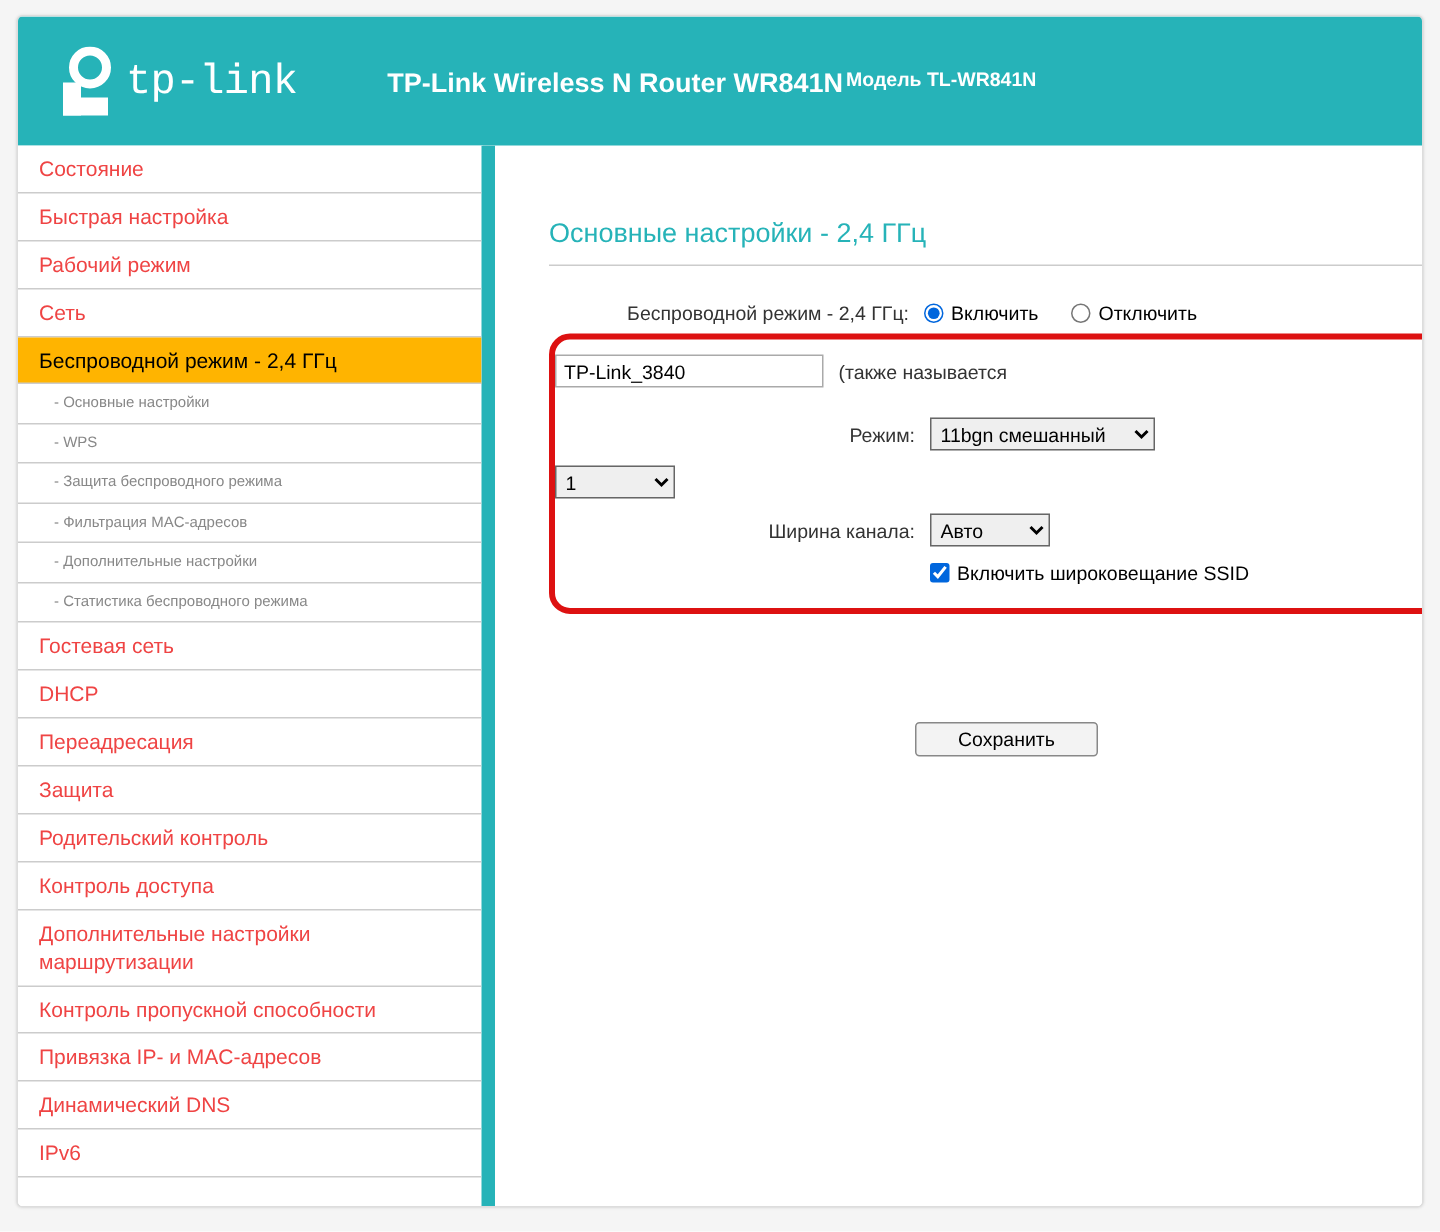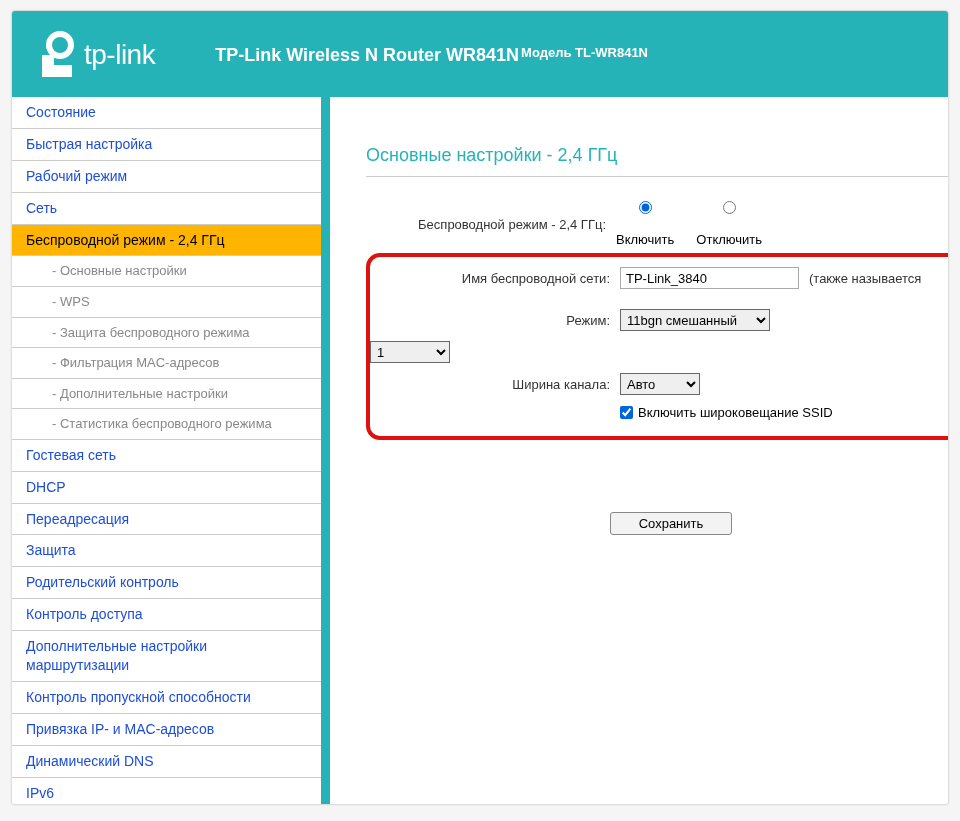--- a/index.html
+++ b/index.html
@@ -30,20 +30,21 @@
     color: #fff;
     padding: 20px 28px 18px;
     display: flex;
     align-items: center;
     gap: 60px;
   }
   .logo {
     display: flex;
     align-items: center;
     gap: 4px;
+    font-family: Liberation Mono, monospace;
   }
   .logo svg { flex-shrink: 0; }
   .logo-text {
     font-size: 28px;
     font-weight: 400;
     letter-spacing: -0.5px;
     color: #fff;
   }
   .header-titles { display: flex; flex-direction: row; gap: 2px; }
   .header-title { font-size: 18px; font-weight: bold; }
@@ -73,33 +74,33 @@
   .content-inner {
     min-width: 650px;
     padding: 0 20px 40px 20px;
   }
 
   
   .m-item {
     display: block;
     padding: 6px 10px 6px 14px;
     border-bottom: 1px solid #ccc;
-    color: #1d4ed8;
+    color: #ef4444;
     cursor: pointer;
     font-size: 14px;
     line-height: 1.35;
   }
   .m-item.active {
     background: #ffb400;
     color: #000;
   }
   .m-sub {
-    padding-left: 40px;
+    padding-left: 24px;
     color: #888;
-    font-size: 13px;
+    font-size: 10px;
   }
 
   
   .page-title {
     color: #26b3b8;
     font-size: 18px;
     font-weight: normal;
     margin: 48px 0 10px 0;
   }
   hr.sep {
@@ -133,25 +134,23 @@
   }
   .form-field select {
     border: 1px solid #666;
     padding: 1px 2px;
     font-size: 13px;
     height: 22px;
     background: #efefef;
   }
   .radio-group label {
     display: inline-flex;
-    align-items: center;
-    gap: 18px;
+    gap: 5px;
     margin-right: 12px;
     cursor: pointer;
-    flex-direction: column;
   }
   .radio-group input { accent-color: #0066dd; }
   .check-line { display: inline-flex; align-items: center; gap: 5px; }
   .check-line input { accent-color: #0066dd; }
   .note { color: #333; font-size: 13px; white-space: nowrap; }
 
   .highlight-box {
     position: relative;
     border: 4px solid #d11;
     border-radius: 14px;
@@ -238,21 +237,20 @@
             </label>
             <label>
               <input type="radio" name="wmode" style="">
               <span>Отключить</span>
             </label>
           </div>
         </div>
 
         <div class="highlight-box">
           <div class="form-row">
-            <div class="form-label">Имя беспроводной сети:</div>
             <div class="form-field">
               <input type="text" value="TP-Link_3840" style="">
               <span class="note">(также называется</span>
             </div>
           </div>
 
           <div class="form-row" style="margin-top:20px;">
             <div class="form-label">Режим:</div>
             <div class="form-field">
               <select style="width:150px;">

